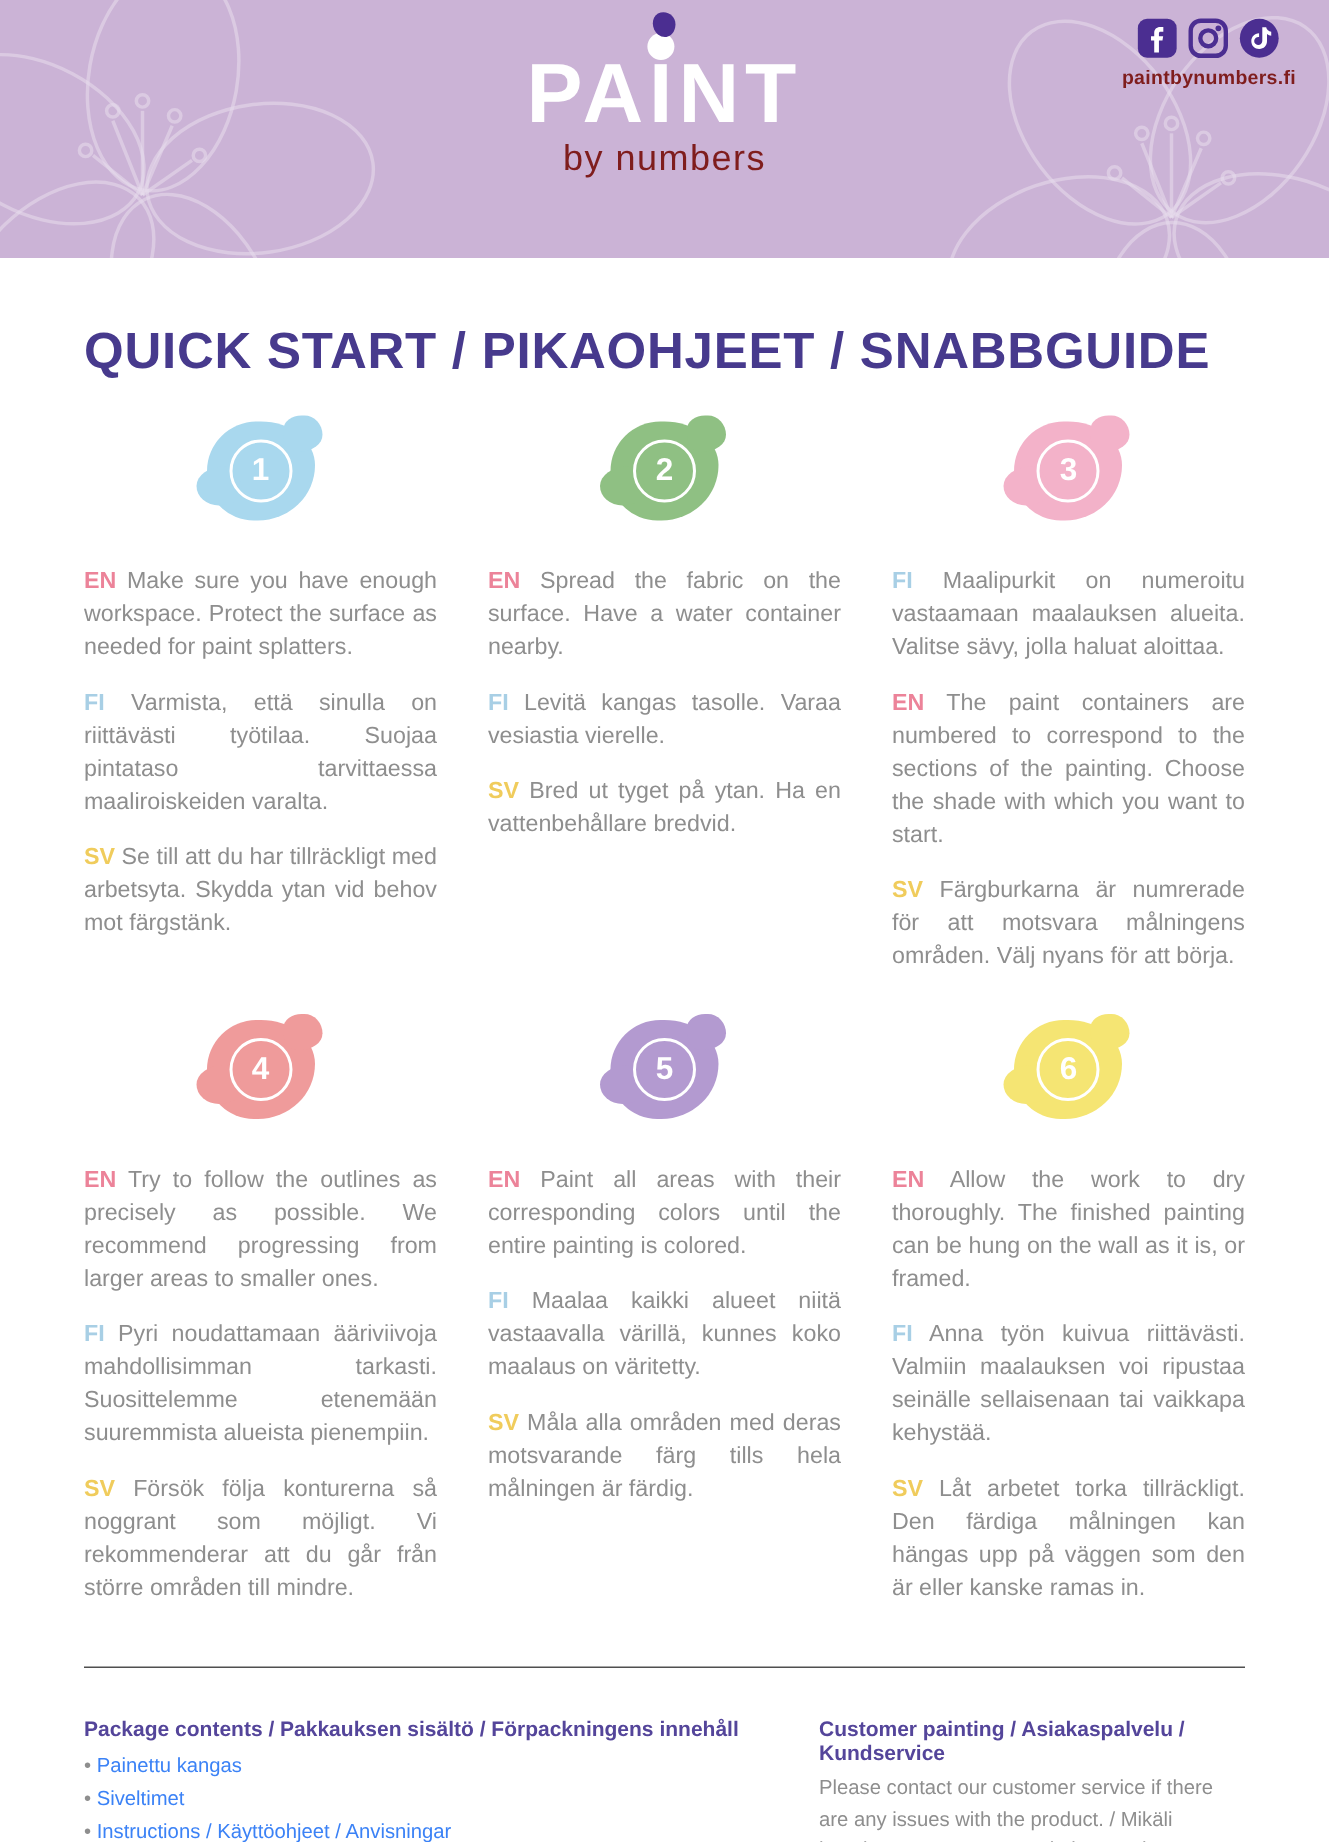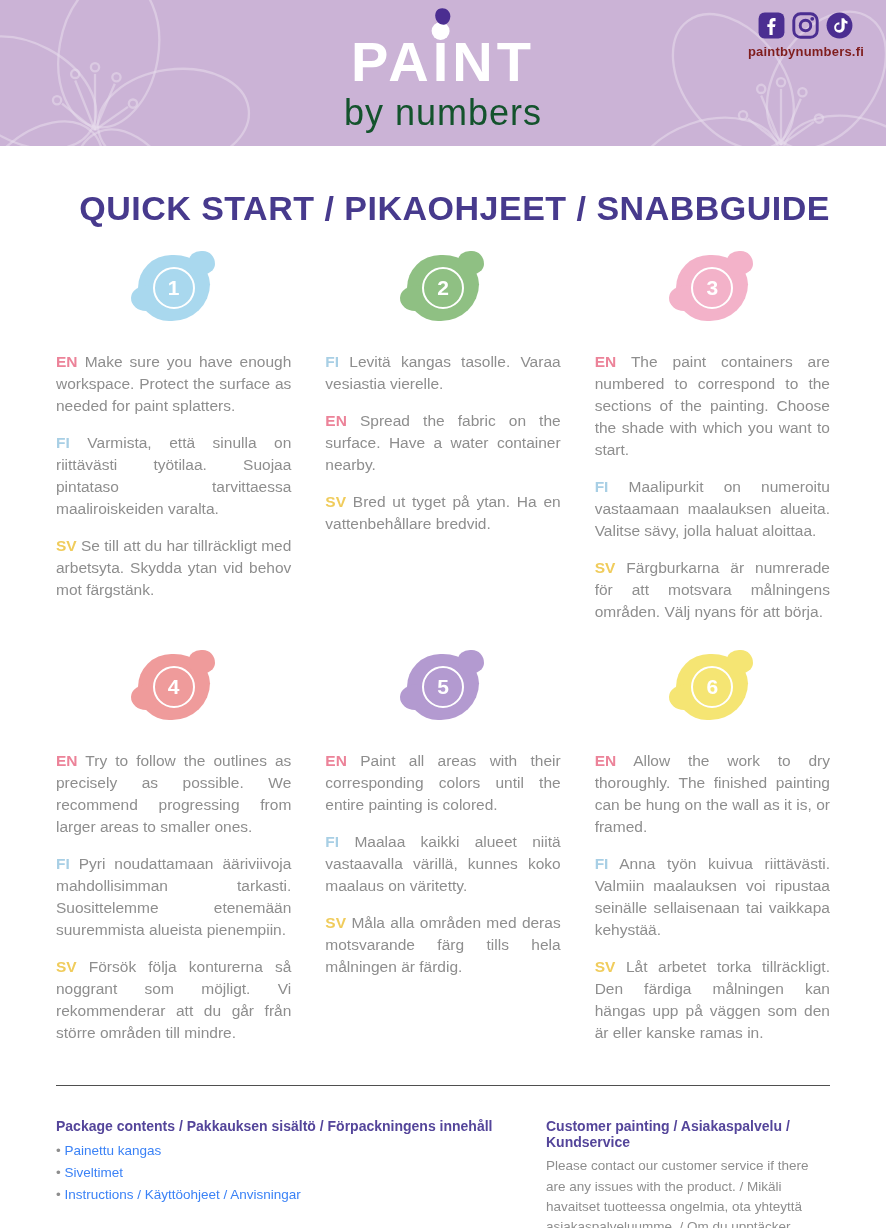--- a/index.html
+++ b/index.html
@@ -7,50 +7,50 @@
   body {
     width: 886px; height: 1228px;
     font-family: "Liberation Sans", "DejaVu Sans", sans-serif;
     overflow: hidden;
     position: relative;
   }
   .page { width: 886px; height: 1228px; background: #fff; overflow: hidden; }
 
   
   .header {
-    position: relative; height: 146px;
+    position: relative; height: 172px;
     background: #cbb3d6;
     overflow: hidden;
   }
   .flower { position: absolute; pointer-events: none; opacity: .55; }
   .flower-left  { left: -70px; top: -35px; width: 330px; height: 330px; }
   .flower-right { right: -60px; top: -20px; width: 330px; height: 330px; }
 
   .logo { position: absolute; left: 0; right: 0; top: 10px; text-align: center; }
   .logo-paint {
     position: relative; display: inline-block;
     font-size: 56px; font-weight: 800; letter-spacing: 4px;
     color: #ffffff; line-height: 1.0; margin-top: 24px;
   }
   .logo-drip { position: absolute; top: -26px; left: 50%; transform: translateX(-58%); }
   .logo-by {
-    font-size: 36px; font-weight: 500; color: #14532d;
+    font-size: 24px; font-weight: 500; color: #7f1d1d;
     letter-spacing: 1px; margin-top: 2px;
   }
 
   .social-block { position: absolute; top: 12px; right: 22px; text-align: center; }
   .social-icons { display: flex; gap: 7px; justify-content: center; }
   .social-icons a { display: block; line-height: 0; }
   .website {
     margin-top: 5px; font-size: 13px; font-weight: 700;
     color: #7f1d1d; letter-spacing: .2px; text-decoration: none; display: block;
   }
 
   
-  .title-section { padding: 44px 56px 0 56px; text-align: right; }
+  .title-section { padding: 44px 56px 0 56px; }
   .page-title {
     font-size: 34px; font-weight: 800; color: #473a8d;
     letter-spacing: .5px; line-height: 1.1;
   }
 
   
   .steps-row {
     display: grid; grid-template-columns: repeat(3, 1fr);
     column-gap: 34px; padding: 0 56px;
   }
@@ -220,36 +220,36 @@
       <p><span class="lang-label" style="color: rgb(168, 207, 229);">FI</span>
         <span>Varmista, että sinulla on riittävästi työtilaa. Suojaa pintataso tarvittaessa maaliroiskeiden varalta.</span></p>
       <p><span class="lang-label" style="color: rgb(240, 204, 92);">SV</span>
         <span>Se till att du har tillräckligt med arbetsyta. Skydda ytan vid behov mot färgstänk.</span></p>
     </div>
 
     <div class="step-col">
       <div class="blob" style="background: rgb(143, 192, 131);">
         <div class="blob-circle">2</div>
       </div>
+      <p><span class="lang-label" style="color: rgb(236, 131, 153);">EN</span>
+        <span>Spread the fabric on the surface. Have a water container nearby.</span></p>
       <p><span class="lang-label" style="color: rgb(168, 207, 229);">FI</span>
         <span>Levitä kangas tasolle. Varaa vesiastia vierelle.</span></p>
-      <p><span class="lang-label" style="color: rgb(236, 131, 153);">EN</span>
-        <span>Spread the fabric on the surface. Have a water container nearby.</span></p>
       <p><span class="lang-label" style="color: rgb(240, 204, 92);">SV</span>
         <span>Bred ut tyget på ytan. Ha en vattenbehållare bredvid.</span></p>
     </div>
 
     <div class="step-col">
       <div class="blob" style="background: rgb(243, 178, 201);">
         <div class="blob-circle">3</div>
       </div>
+      <p><span class="lang-label" style="color: rgb(168, 207, 229);">FI</span>
+        <span>Maalipurkit on numeroitu vastaamaan maalauksen alueita. Valitse sävy, jolla haluat aloittaa.</span></p>
       <p><span class="lang-label" style="color: rgb(236, 131, 153);">EN</span>
         <span>The paint containers are numbered to correspond to the sections of the painting. Choose the shade with which you want to start.</span></p>
-      <p><span class="lang-label" style="color: rgb(168, 207, 229);">FI</span>
-        <span>Maalipurkit on numeroitu vastaamaan maalauksen alueita. Valitse sävy, jolla haluat aloittaa.</span></p>
       <p><span class="lang-label" style="color: rgb(240, 204, 92);">SV</span>
         <span>Färgburkarna är numrerade för att motsvara målningens områden. Välj nyans för att börja.</span></p>
     </div>
   </div>
 
   <div class="steps-row row2">
 
     <div class="step-col">
       <div class="blob" style="background: rgb(239, 155, 155);">
         <div class="blob-circle">4</div>

